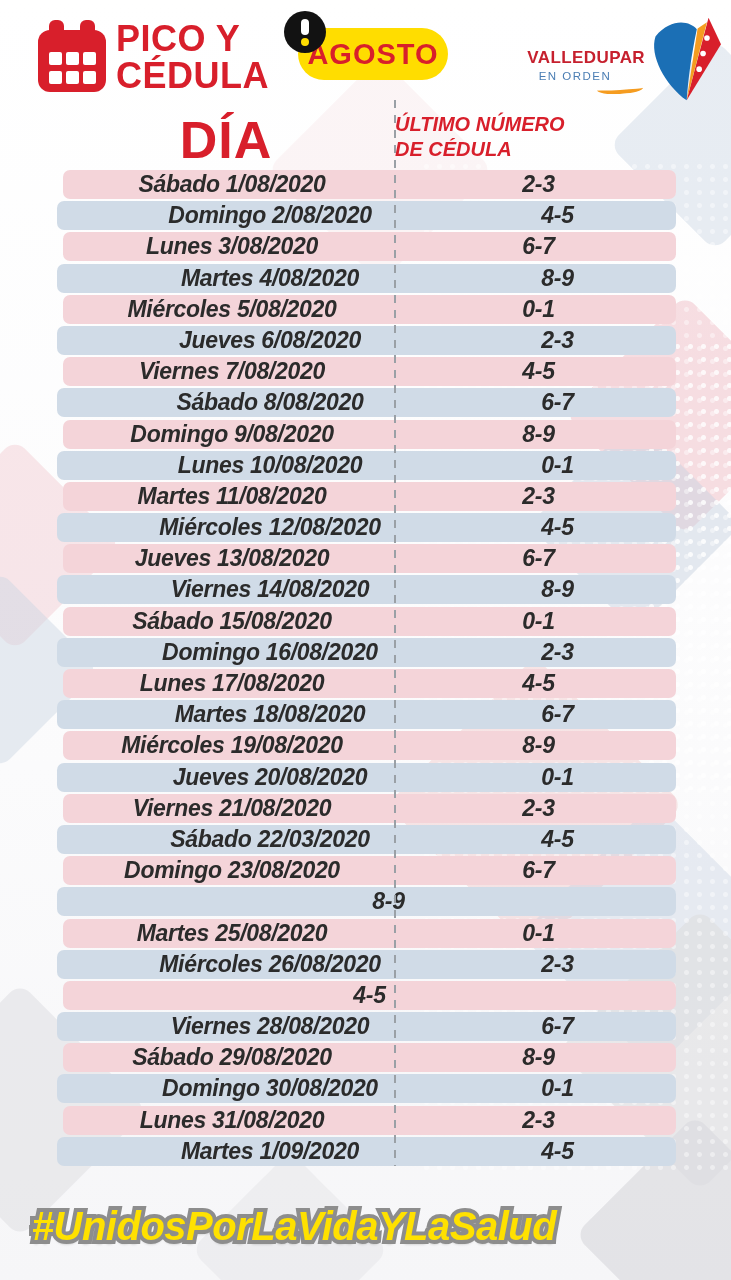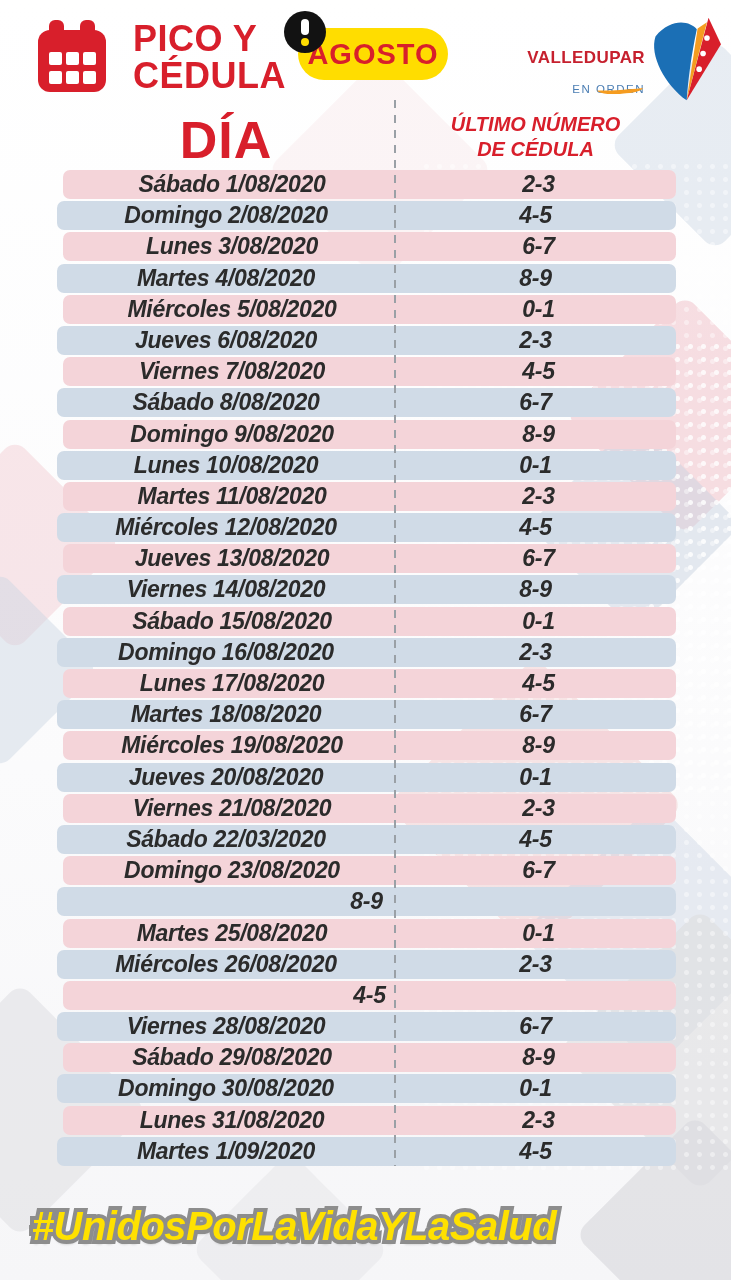--- a/index.html
+++ b/index.html
@@ -28,55 +28,55 @@
   .d12 { left:300px; top:90px;   width:160px; height:160px; background:#f6e3e6; opacity:.35; }
 
   .dots { position:absolute; pointer-events:none;
     background-image:radial-gradient(circle, rgba(255,255,255,.85) 2px, rgba(255,255,255,0) 3px);
     background-size:13px 13px; }
   .dots-mid   { left:420px; top:160px; width:311px; height:1010px; opacity:.5; }
   .dots-right { left:645px; top:340px; width:86px;  height:450px;  opacity:.95; }
 
   
   .calendar-icon { position:absolute; left:36px; top:20px; }
-  .app-title { position:absolute; left:133px; top:20px; color:#D81F2B;
+  .app-title { position:absolute; left:116px; top:20px; color:#D81F2B;
     font-size:36px; font-weight:bold; line-height:37px; letter-spacing:.5px; }
 
   .month-badge { position:absolute; left:298px; top:28px; width:150px; height:52px;
     background:#FFDD00; border-radius:28px; display:flex; align-items:center; justify-content:center; }
   .month-badge span { color:#D81F2B; font-size:29px; font-weight:bold; letter-spacing:1px; }
   .alert-icon { position:absolute; left:284px; top:11px; width:42px; height:42px;
     background:#121212; border-radius:50%; z-index:5; }
   .alert-icon .bar { position:absolute; left:17px; top:8px; width:8px; height:16px;
     background:#fff; border-radius:4px; }
   .alert-icon .dot { position:absolute; left:17px; top:27px; width:8px; height:8px;
     background:#FFDD00; border-radius:50%; }
 
   .logo { position:absolute; left:505px; top:14px; width:212px; height:90px; }
   .logo-text { position:absolute; left:0; top:34px; width:140px; text-align:right; }
   .logo-name { color:#C6202E; font-size:17px; font-weight:bold; letter-spacing:.4px; }
-  .logo-tagline { color:#4A7DB3; font-size:11.5px; letter-spacing:1.5px; margin-top:15px; }
+  .logo-tagline { color:#4A7DB3; font-size:11.5px; letter-spacing:1.5px; margin-top:2px;text-align:center; }
   .logo-swoosh { position:absolute; left:92px; top:70px; width:46px; height:10px;
     border-bottom:4px solid #F59C20; border-radius:50%; transform:rotate(-3deg); }
   .logo-fan { position:absolute; left:138px; top:0; }
 
   
   .col-day-header { position:absolute; left:57px; top:110px; width:338px; text-align:center;
     color:#D81F2B; font-size:52px; font-weight:bold; letter-spacing:1px; }
-  .col-ced-header { position:absolute; left:395px; top:112px; width:281px; text-align:center;
+  .col-ced-header { position:absolute; left:395px; top:112px; width:281px; 
     color:#D81F2B; font-size:20px; font-weight:bold; font-style:italic; line-height:25px; }
 
   .divider { position:absolute; left:394px; top:100px; width:2px; height:1066px; z-index:3;
     background:repeating-linear-gradient(180deg,#9aa0a6 0 8px, transparent 8px 15px); }
 
   .rows { position:absolute; left:57px; top:170px; width:619px;
     display:flex; flex-direction:column; gap:2.2px; z-index:1; }
   .row { height:29px; border-radius:7px; display:flex; align-items:center; }
   .row.pink { background:#F4D4D9;margin-left:6px; }
-  .row.blue { background:#D0DBE7; }
+  .row.blue { background:#D0DBE7;padding-left:44px; }
   .cell-day { width:338px; text-align:center; }
   .cell-digits { flex:1; text-align:center; }
   .row span { color:#2B2B2B; font-size:23px; font-weight:bold; font-style:italic;
     letter-spacing:-.3px; white-space:nowrap; }
 
   
   .footer { position:absolute; left:0; top:1196px; width:588px; height:60px;
     display:flex; align-items:center; justify-content:center; z-index:2; }
   .hash-wrap { position:relative; font-size:40px; font-weight:bold; font-style:italic;
     letter-spacing:-.5px; }

